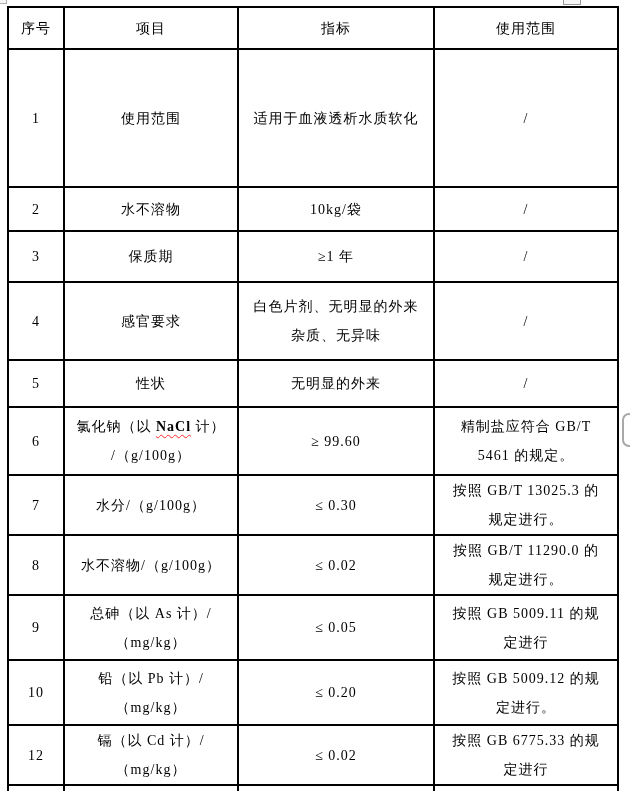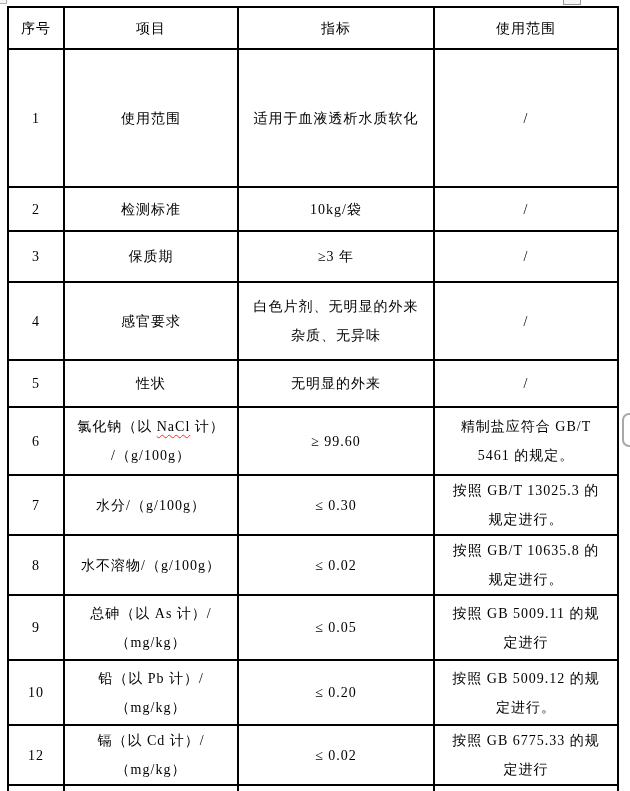--- a/index.html
+++ b/index.html
@@ -32,20 +32,21 @@
   }
   col.c-no { width: 56px; }
   col.c-item { width: 174px; }
   col.c-spec { width: 196px; }
   col.c-std { width: 184px; }
 
   .misspelled {
     text-decoration: underline wavy #ff2a2a;
     text-decoration-thickness: 1px;
     text-underline-offset: 3px;
+    font-weight: bold;
   }
 
   
   .fragment { position: absolute; background: #f6f6f6; }
   .frag-top {
     left: 563px; top: -5px; width: 18px; height: 10px;
     border: 1px solid #9a9a9a;
   }
   .frag-top-left {
     left: -4px; top: -3px; width: 11px; height: 7px;
@@ -80,29 +81,29 @@
 
     <tr style="height:138px;">
       <td>1</td>
       <td>使用范围</td>
       <td>适用于血液透析水质软化</td>
       <td>/</td>
     </tr>
 
     <tr style="height:44px;">
       <td>2</td>
-      <td>检测标准</td>
+      <td>水不溶物</td>
       <td>10kg/袋</td>
       <td>/</td>
     </tr>
 
     <tr style="height:51px;">
       <td>3</td>
       <td>保质期</td>
-      <td>≥3 年</td>
+      <td>≥1 年</td>
       <td>/</td>
     </tr>
 
     <tr style="height:78px;">
       <td>4</td>
       <td>感官要求</td>
       <td>白色片剂、无明显的外来
 杂质、无异味</td>
       <td>/</td>
     </tr>
@@ -127,21 +128,21 @@
       <td>水分/（g/100g）</td>
       <td>≤ 0.30</td>
       <td>按照 GB/T 13025.3 的
 规定进行。</td>
     </tr>
 
     <tr style="height:60px;">
       <td>8</td>
       <td>水不溶物/（g/100g）</td>
       <td>≤ 0.02</td>
-      <td>按照 GB/T 10635.8 的
+      <td>按照 GB/T 11290.0 的
 规定进行。</td>
     </tr>
 
     <tr style="height:65px;">
       <td>9</td>
       <td>总砷（以 As 计）/
 （mg/kg）</td>
       <td>≤ 0.05</td>
       <td>按照 GB 5009.11 的规
 定进行</td>

